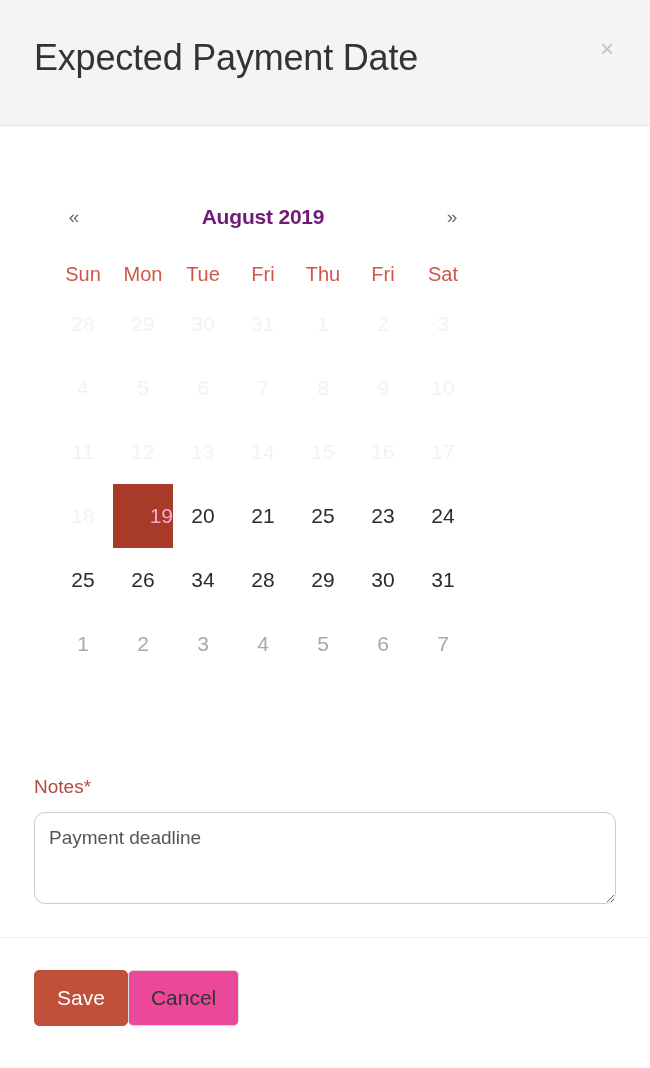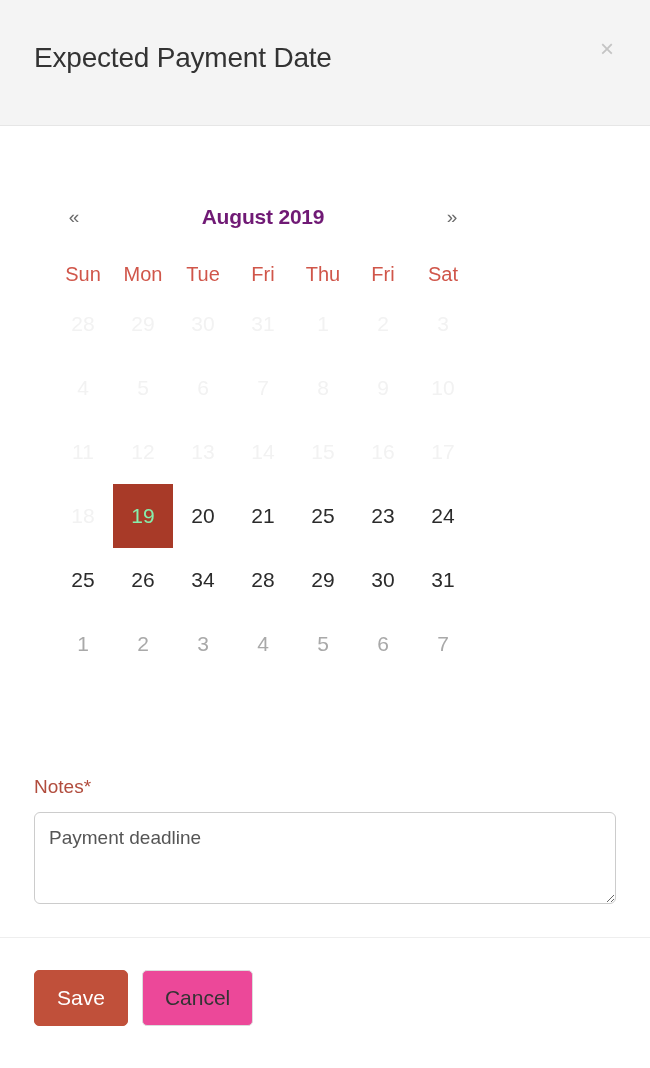--- a/index.html
+++ b/index.html
@@ -25,21 +25,21 @@
     position: relative;
     height: 126px;
     background: #f4f4f4;
     border-bottom: 1px solid #e6e6e6;
     flex: 0 0 auto;
   }
   .modal-title {
     position: absolute;
     left: 34px;
     top: 40px;
-    font-size: 28px;
+    font-size: 36px;
     font-weight: 400;
     color: #333333;
     letter-spacing: -0.2px;
     line-height: 36px;
     white-space: nowrap;
   }
   .close-btn {
     position: absolute;
     right: 30px;
     top: 36px;
@@ -124,60 +124,60 @@
   .cal-day.muted   { color: #f2f2f2; cursor: default; }
   .cal-day.next    { color: #a9a9a9; }
   .cal-day .pill {
     display: inline-block;
     width: 100%;
     height: 100%;
     line-height: 64px;
   }
   .cal-day.selected .pill {
     background: #a83a28;
-    color: #86efac;
+    color: #f9a8d4;
+    text-align: right;
   }
 
   
   .notes-block {
     position: absolute;
     left: 34px;
     top: 650px;
     width: 582px;
   }
   .notes-label {
     font-size: 19px;
     color: #b14c3d;
     margin-bottom: 14px;
     display: block;
   }
   .notes-area {
     width: 582px;
     height: 92px;
     border: 1px solid #cccccc;
-    border-radius: 6px;
+    border-radius: 11px;
     background: #ffffff;
     padding: 12px 14px;
     font-size: 19px;
     color: #555555;
     font-family: "Liberation Sans", sans-serif;
     line-height: 26px;
     resize: vertical;
     outline: none;
   }
 
   
   .modal-footer {
     flex: 0 0 auto;
     height: 130px;
     background: #ffffff;
     padding: 32px 11px 0 34px;
     display: flex;
     align-items: flex-start;
-    gap: 14px;
   }
   .btn {
     font-size: 21px;
     font-family: "Liberation Sans", sans-serif;
     border-radius: 5px;
     cursor: pointer;
     padding: 0 22px;
     height: 56px;
     line-height: 54px;
   }

